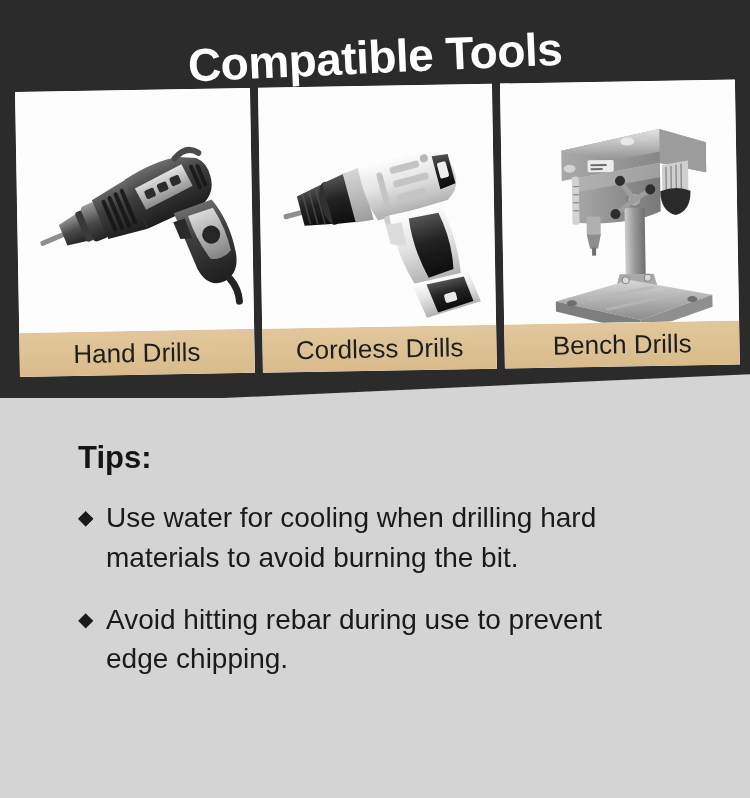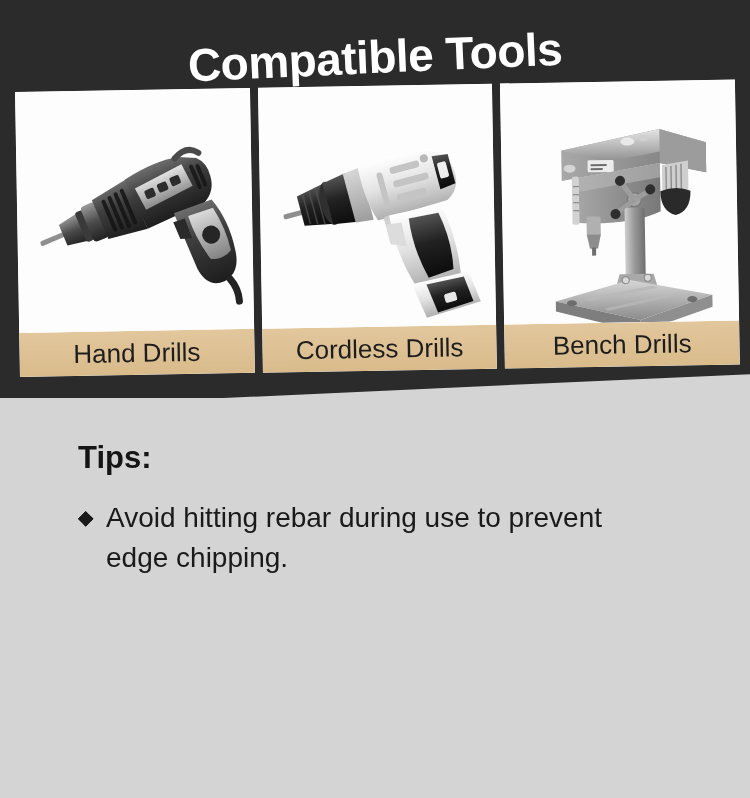--- a/index.html
+++ b/index.html
@@ -400,20 +400,21 @@
 
   <div class="tips">
     <div class="tips-heading">Tips:</div>
 
     <ul class="tip-list">
       <li class="tip-item">
         <span class="tip-bullet">◆</span>
       </li>
       <li class="tip-item">
         <span class="tip-bullet">◆</span>
+        <span>Use water for cooling when drilling hard materials to avoid burning the bit.</span>
       </li>
       <li class="tip-item">
         <span class="tip-bullet">◆</span>
         <span>Avoid hitting rebar during use to prevent edge chipping.</span>
       </li>
     </ul>
   </div>
 
 </div>
 

